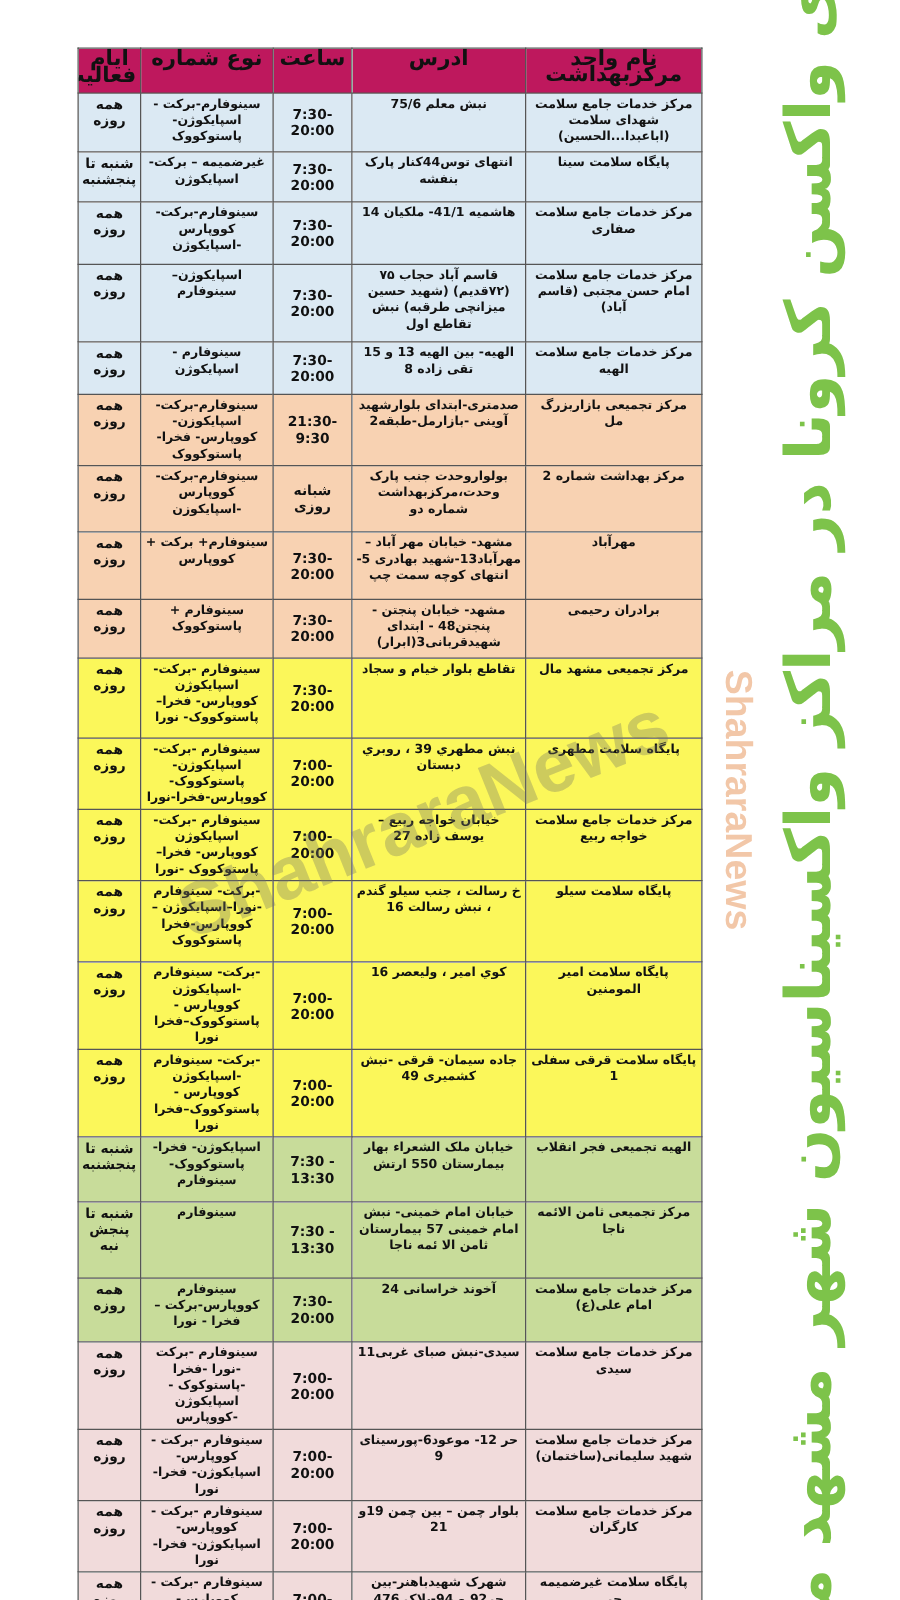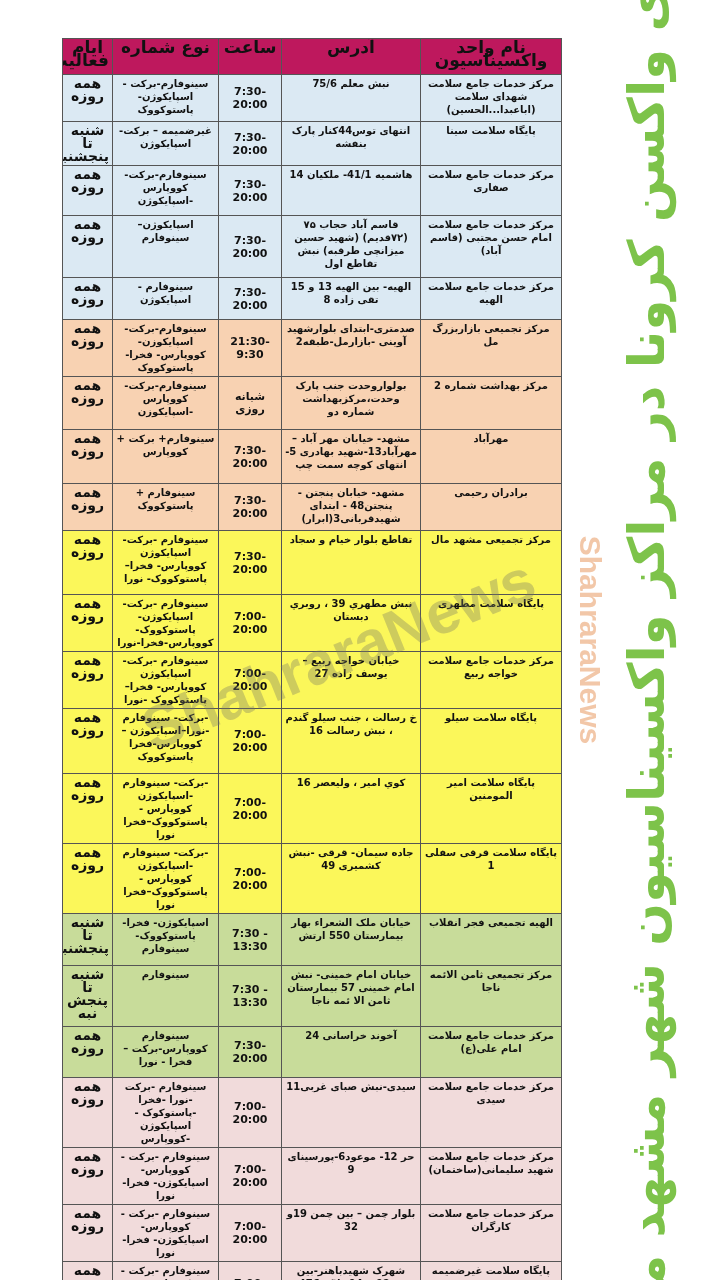--- a/index.html
+++ b/index.html
@@ -3,21 +3,21 @@
 <meta charset="utf-8">
 <style>
   html, body { margin:0; padding:0; }
   body { width:720px; height:1280px; background:#ffffff; position:relative; overflow:hidden; font-family:"DejaVu Sans", sans-serif; }
   .table-wrap { position:absolute; left:62px; top:38px; width:499px; }
   table { border-collapse:collapse; width:499px; table-layout:fixed; direction:rtl; }
   td, th { border:1px solid #555; font-size:10px; line-height:13px; color:#111; vertical-align:top; text-align:center; padding:2px 3px; overflow:hidden; font-weight:bold; }
   th { background:#be185d; font-size:17px; vertical-align:top; }
   col.c-name { width:141px; } col.c-addr { width:139px; } col.c-time { width:63px; } col.c-vac { width:106px; } col.c-days { width:50px; }
   td.time { font-size:11px; direction:ltr; vertical-align:middle; }
-  td.days { font-size:14px; }
+  td.days { font-size:11px; }
   tr.blue td { background:#dbe9f3; }
   tr.peach td { background:#f8d2b2; }
   tr.yellow td { background:#fbf75a; }
   tr.olive td { background:#c8dc9a; }
   tr.pink td { background:#f1dbdb; }
   .side-title { position:absolute; left:592px; top:95px; width:110px; height:1060px; }
   .side-title span { position:absolute; left:50%; top:50%; transform:translate(-50%,-50%) rotate(-90deg); white-space:nowrap; font-size:50px; font-weight:bold; color:#7dc34a; direction:rtl; font-family:"DejaVu Sans", sans-serif; }
   .wm-side { position:absolute; left:570px; top:530px; width:40px; height:220px; }
   .wm-side span { position:absolute; left:50%; top:50%; transform:translate(-50%,-50%) rotate(90deg); white-space:nowrap; font-size:30px; color:#f2c7a8; font-weight:bold; font-family:"Liberation Sans", sans-serif; }
   .wm-center { position:absolute; left:130px; top:620px; transform:rotate(-22deg); font-size:60px; font-weight:bold; color:rgba(120,120,100,0.35); font-family:"Liberation Sans", sans-serif; pointer-events:none; }
@@ -29,21 +29,21 @@
   <table>
     <colgroup>
       <col class="c-name">
         <col class="c-addr">
         <col class="c-time">
         <col class="c-vac">
         <col class="c-days">
     </colgroup>
     <thead>
       <tr style="height:36px">
-        <th>نام واحد واکسیناسیون</th>
+        <th>نام واحد مرکزبهداشت</th>
         <th>آدرس</th>
         <th>ساعت</th>
         <th>نوع شماره</th>
         <th>ایام فعالیت</th>
       </tr>
     </thead>
     <tbody id="tbody">
         <tr class="blue" style="height: 47px;">
           <td>مرکز خدمات جامع سلامت شهدای سلامت (اباعبدا...الحسین)</td>
           <td>نبش معلم 75/6</td>
@@ -179,21 +179,21 @@
         </tr>
         <tr class="pink" style="height: 51px;">
           <td>مرکز خدمات جامع سلامت شهید سلیمانی(ساختمان)</td>
           <td>حر 12- موعود6-پورسینای 9</td>
           <td class="time">7:00- 20:00</td>
           <td>سینوفارم -برکت - کووپارس-اسپایکوژن- فخرا- نورا</td>
           <td class="days">همه روزه</td>
         </tr>
         <tr class="pink" style="height: 49px;">
           <td>مرکز خدمات جامع سلامت کارگران</td>
-          <td>بلوار چمن – بین چمن 19و 32</td>
+          <td>بلوار چمن – بین چمن 19و 21</td>
           <td class="time">7:00- 20:00</td>
           <td>سینوفارم -برکت - کووپارس-اسپایکوژن- فخرا- نورا</td>
           <td class="days">همه روزه</td>
         </tr>
         <tr class="pink" style="height: 52px;">
           <td>پایگاه سلامت غیرضمیمه حر</td>
           <td>شهرک شهیدباهنر-بین حر92 و 94-پلاک 476 -سالن ورزشی شهرداری</td>
           <td class="time">7:00- 20:00</td>
           <td>سینوفارم -برکت - کووپارس-اسپایکوژن- فخرا- نورا</td>
           <td class="days">همه روزه</td>

